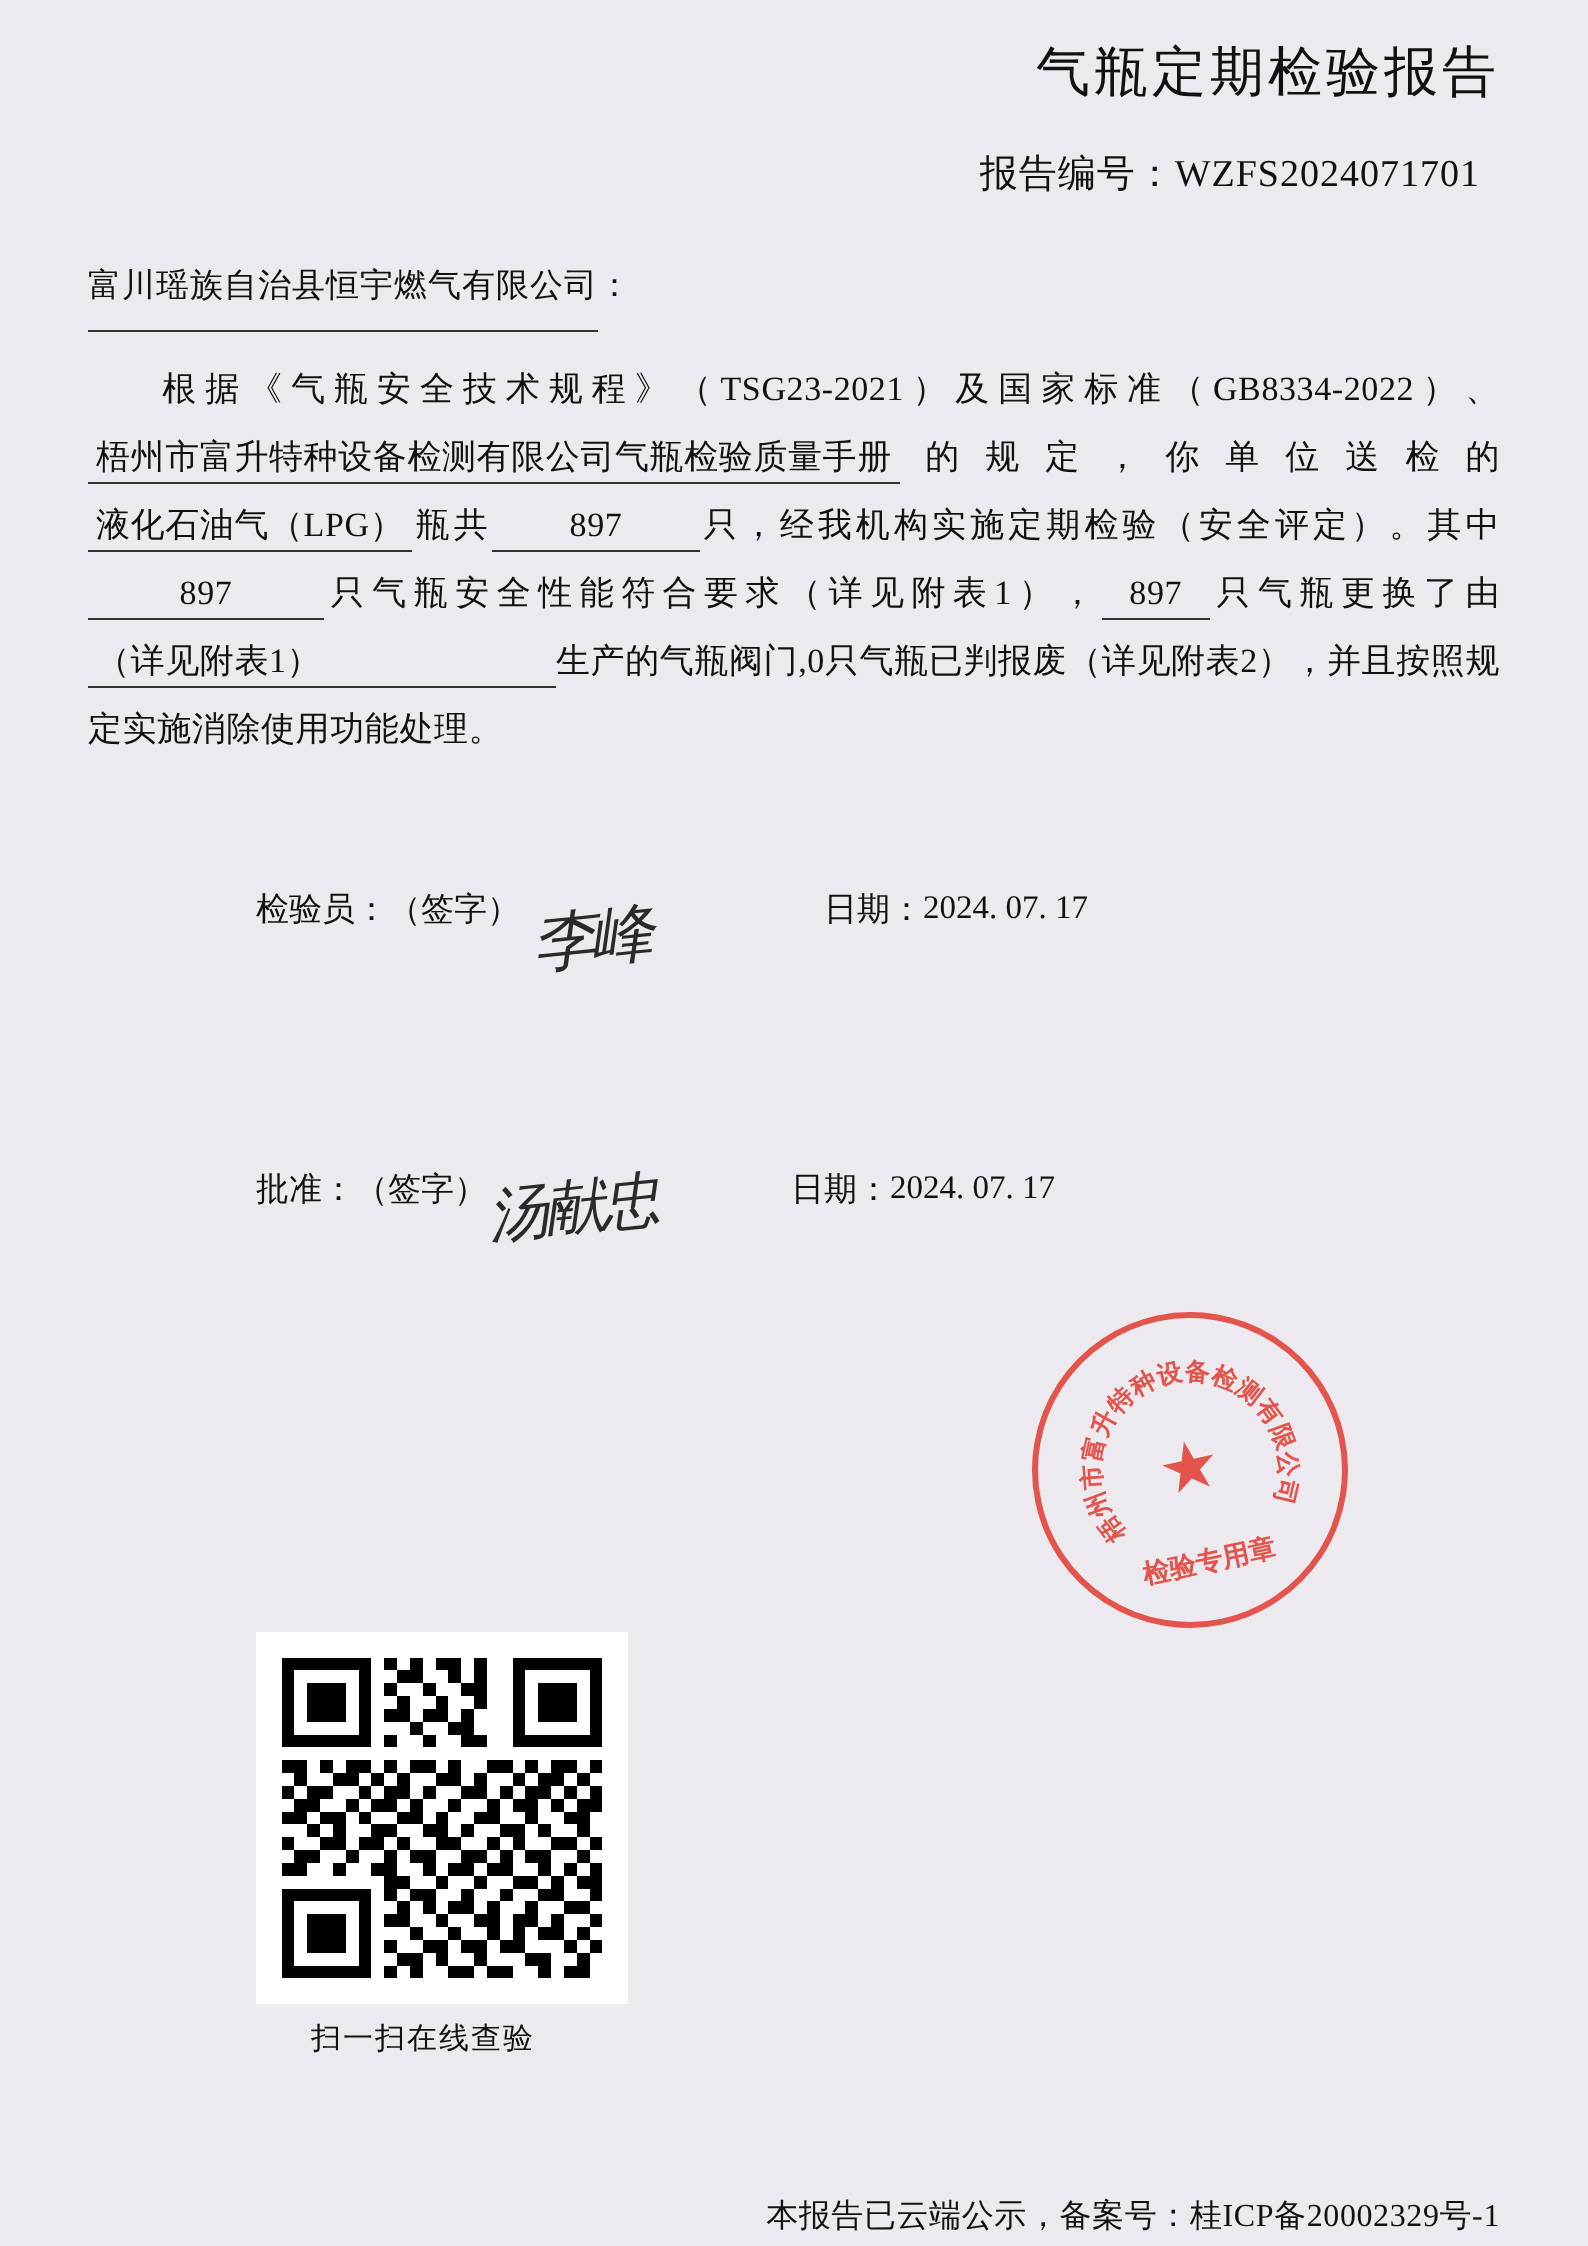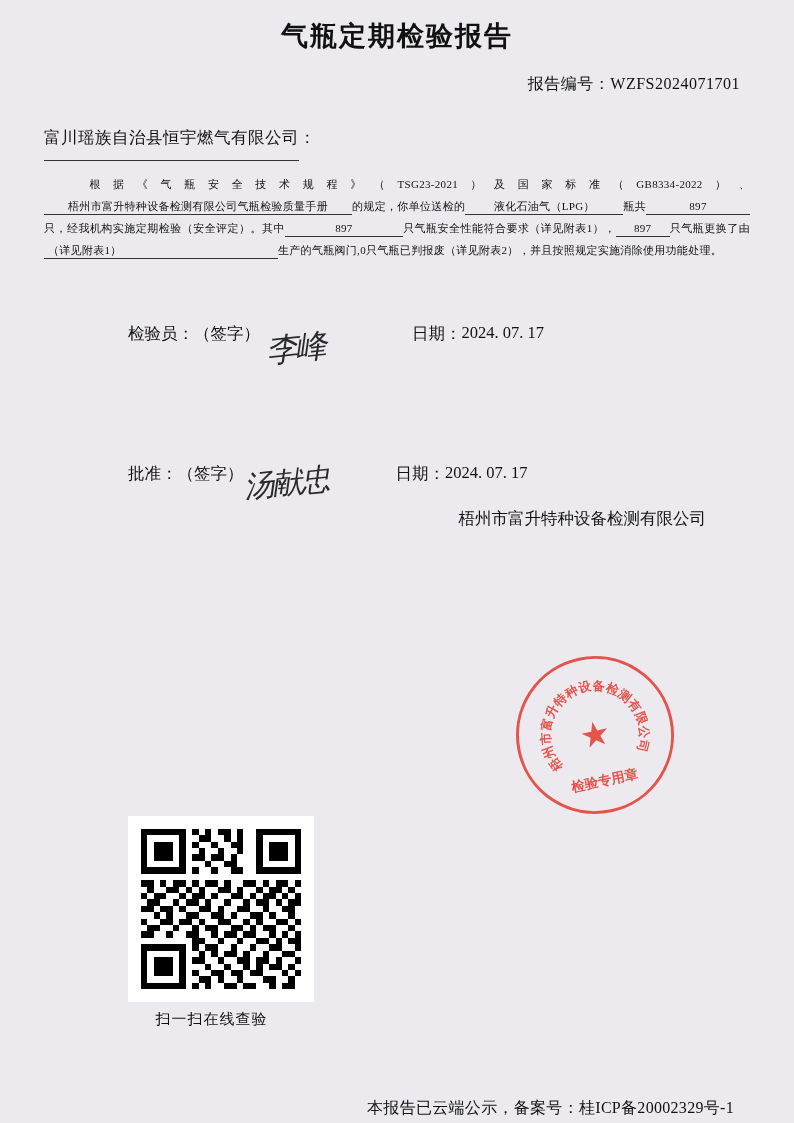--- a/index.html
+++ b/index.html
@@ -16,46 +16,46 @@
     overflow: hidden;
   }
   .page {
     position: relative;
     width: 794px;
     height: 1123px;
     box-sizing: border-box;
     padding: 0 44px;
   }
   .doc-title {
-    text-align: center;
+    text-align: right;
     font-size: 27px;
-    font-weight: bold;
+    font-weight: normal;
     letter-spacing: 2px;
     margin-top: 18px;
     font-family: "Liberation Sans", sans-serif;
   }
   .report-no {
     text-align: right;
-    font-size: 16px;
+    font-size: 19px;
     margin-top: 20px;
     padding-right: 10px;
     letter-spacing: 0.5px;
   }
   .recipient {
     margin-top: 32px;
     font-size: 16.5px;
     letter-spacing: 0.5px;
   }
   .recipient .uline {
     border-bottom: 1px solid #333;
     padding-bottom: 13px;
   }
   .body-text {
     margin-top: 24px;
-    font-size: 11px;
+    font-size: 17px;
     line-height: 2.0;
     letter-spacing: 0.3px;
     text-align: justify;
   }
   .indent {
     display: inline-block;
     width: 33px;
   }
   .fill {
     border-bottom: 1px solid #333;
@@ -174,21 +174,21 @@
   }
   .qr-caption {
     text-align: center;
     font-size: 15px;
     margin-top: 8px;
     letter-spacing: 1px;
   }
   .footer {
     position: absolute;
     left: 0;
-    right: 60px;
+    right: 44px;
     bottom: 22px;
     text-align: right;
     font-size: 16px;
     letter-spacing: 0.3px;
   }
 </style>
 </head>
 <body>
 
 <div class="page">
@@ -219,21 +219,20 @@
   <div class="sign-row sign-row2">
     <span class="sign-label">批准：（签字）</span>
     <span class="sign-space">
       <span class="handwriting sig2">汤献忠</span>
     </span>
     <span class="date-text">日期：</span>
     <span class="date-text">2024. 07. 17</span>
   </div>
 
   <div class="company-block">
-    <div>梧州市富升特种设备检测有限公司</div>
   </div>
 
   <div class="stamp">
     <div class="stamp-top" id="sealArc">
         <span style="transform: rotate(-115deg) translate(-50%, -57px);">梧</span>
         <span style="transform: rotate(-98.5714deg) translate(-50%, -57px);">州</span>
         <span style="transform: rotate(-82.1429deg) translate(-50%, -57px);">市</span>
         <span style="transform: rotate(-65.7143deg) translate(-50%, -57px);">富</span>
         <span style="transform: rotate(-49.2857deg) translate(-50%, -57px);">升</span>
         <span style="transform: rotate(-32.8571deg) translate(-50%, -57px);">特</span>

